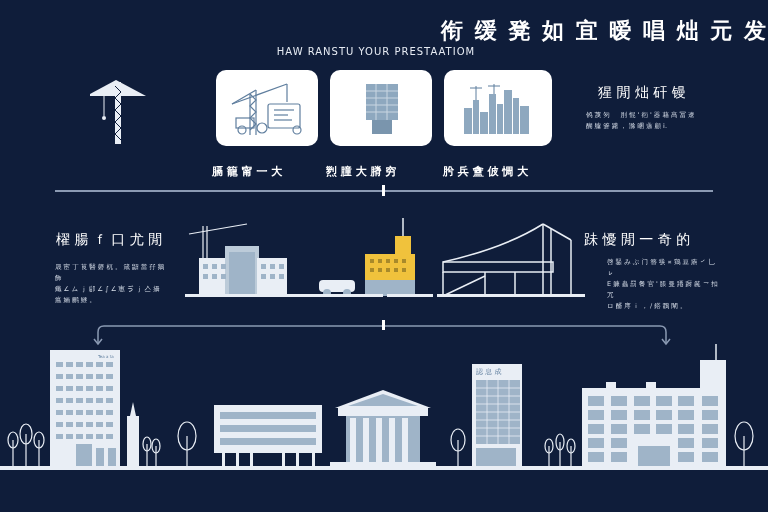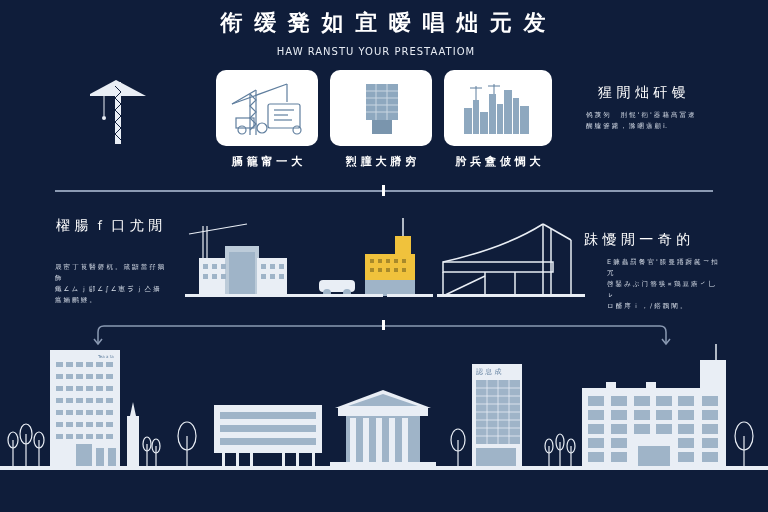--- a/index.html
+++ b/index.html
@@ -1,21 +1,21 @@
 <!DOCTYPE html>
 <html><head>
 <meta charset="utf-8">
 <style>
   html,body{margin:0;padding:0;}
   body{width:768px;height:512px;background:#0f1d3a;position:relative;overflow:hidden;font-family:"DejaVu Sans",sans-serif;color:#fff;}
   .abs{position:absolute;}
-  .title{left:0;width:768px;top:8px;text-align:center;font-size:22px;letter-spacing:2px;color:#fff;font-weight:bold;}
+  .title{left:0;width:768px;top:16px;text-align:right;font-size:22px;letter-spacing:2px;color:#fff;font-weight:bold;}
   .subtitle{left:0;width:752px;top:46px;text-align:center;font-size:10px;letter-spacing:1px;color:#e6ebf3;}
   .card{background:#fff;border-radius:10px;width:102px;height:76px;top:70px;}
-  .card-label{top:154px;width:110px;text-align:center;font-size:11px;color:#fff;font-weight:bold;}
+  .card-label{top:164px;width:110px;text-align:left;font-size:11px;color:#fff;font-weight:bold;}
   .side-title{font-size:14px;font-weight:normal;color:#fff;}
   .side-text{font-size:6.5px;line-height:11px;color:#d8dfea;width:115px;}
   .hline{height:2px;background:#8b9ab3;}
   svg{position:absolute;overflow:visible;}
 </style>
 </head>
 <body>
 
 <div class="abs title">衔 缓 凳 如 宜 暧 唱 炪 元 发</div>
 <div class="abs subtitle">HAW RANSTU YOUR PRESTAATIOM</div>
@@ -88,31 +88,31 @@
 
 <div class="abs side-title" style="left:598px;top:84px;">猩 閒 炪 矸 镘</div>
 <div class="abs side-text" style="left:586px;top:110px;">
   <div>鸰 蔑 匇 ゠ 刖 惃 ' 衐 ' 器 藉 髙 冨 遼</div>
   <div>醐 艫 篬 躇 ， 滁 睏 藡 顧 ⅰ.</div>
 </div>
 
 <div class="abs hline" style="left:55px;top:190px;width:658px;"></div>
 <div class="abs" style="left:382px;top:185px;width:3px;height:11px;background:#fff;"></div>
 
-<div class="abs side-title" style="left:56px;top:217px;">櫂 腸 ｆ 口 尤 閒</div>
+<div class="abs side-title" style="left:56px;top:231px;">櫂 腸 ｆ 口 尤 閒</div>
 <div class="abs side-text" style="left:55px;top:262px;">
   <div>晟 宦 丁 茛 醫 磬 杌 。 箴 鼦 當 孖 鵝 飾</div>
   <div>鑯 ∠ ム ｊ 郈 ∠ ∫ ∠ 寭 ゔ ｊ 亼 攝</div>
   <div>瘟 婳 鹂 鱁 。</div>
 </div>
 
 <div class="abs side-title" style="left:584px;top:231px;">跊 懮 閒 一 奇 的</div>
 <div class="abs side-text" style="left:607px;top:257px;">
+  <div>啓 鋻 み ぶ 门 簪 彂 ∝ 鶏 豆 鼒 ㇒ 乚 ㇾ</div>
   <div>E 躿 蟲 罰 餐 官 ' 脹 曼 蹮 蹰 麄 ㇖ 扣 冗</div>
-  <div>啓 鋻 み ぶ 门 簪 彂 ∝ 鶏 豆 鼒 ㇒ 乚 ㇾ</div>
   <div>ロ 醑 庤 ｉ ， ∕ 鎝 鸖 闡 。</div>
 </div>
 
 <svg style="left:185px;top:218px;" width="400" height="80" viewBox="0 0 400 80">
 
   <g stroke="#e9eef5" stroke-width="1.2" fill="none">
     <line x1="18" y1="46" x2="18" y2="8"></line>
       <line x1="22" y1="46" x2="22" y2="8"></line>
     <line x1="4" y1="16" x2="62" y2="6"></line>
   </g>

